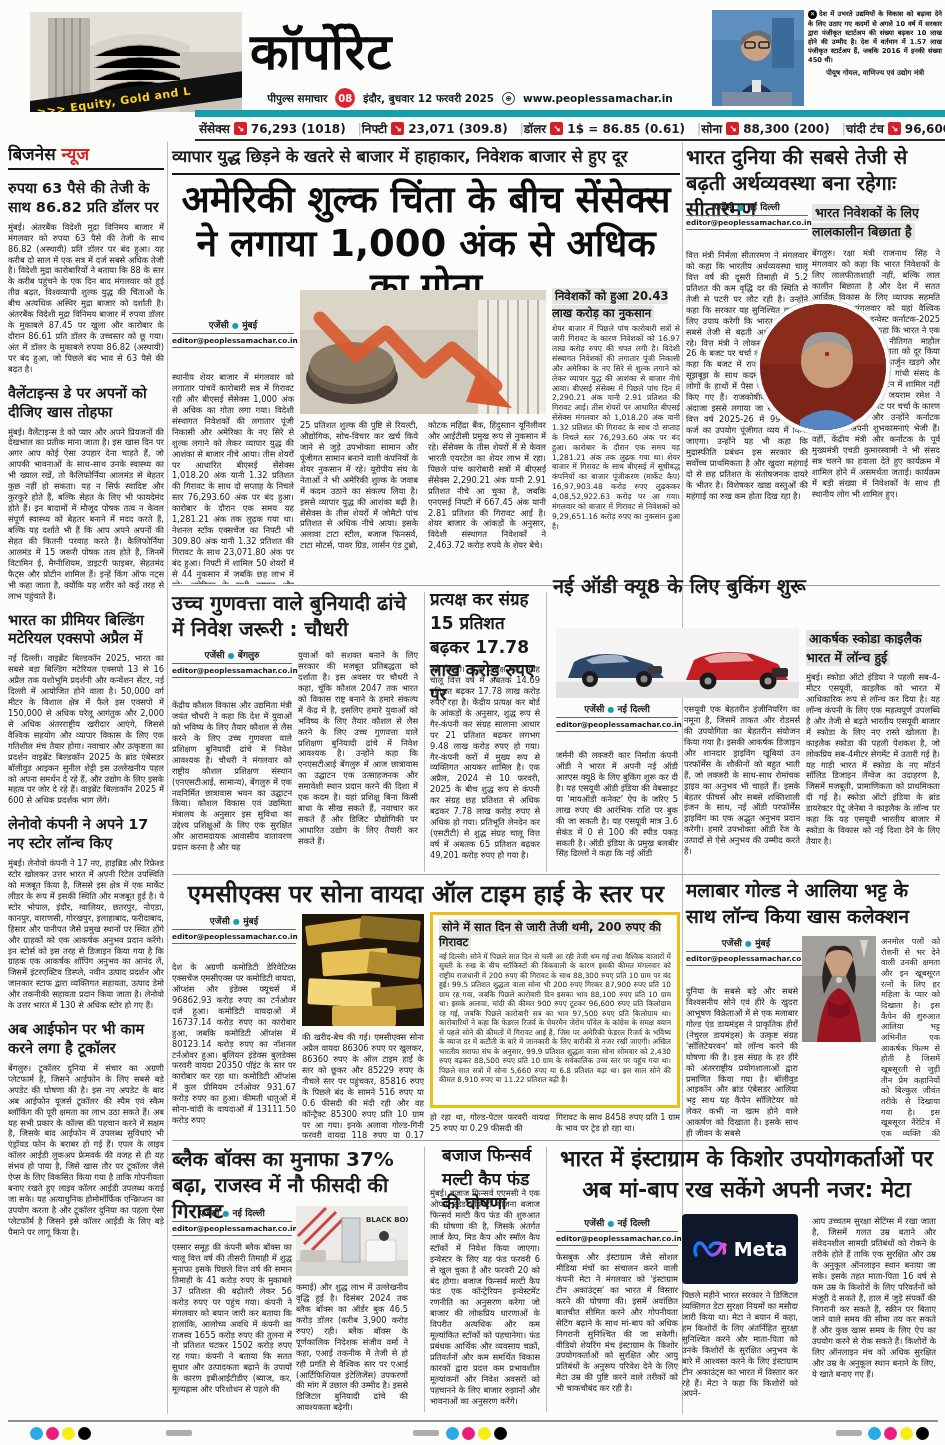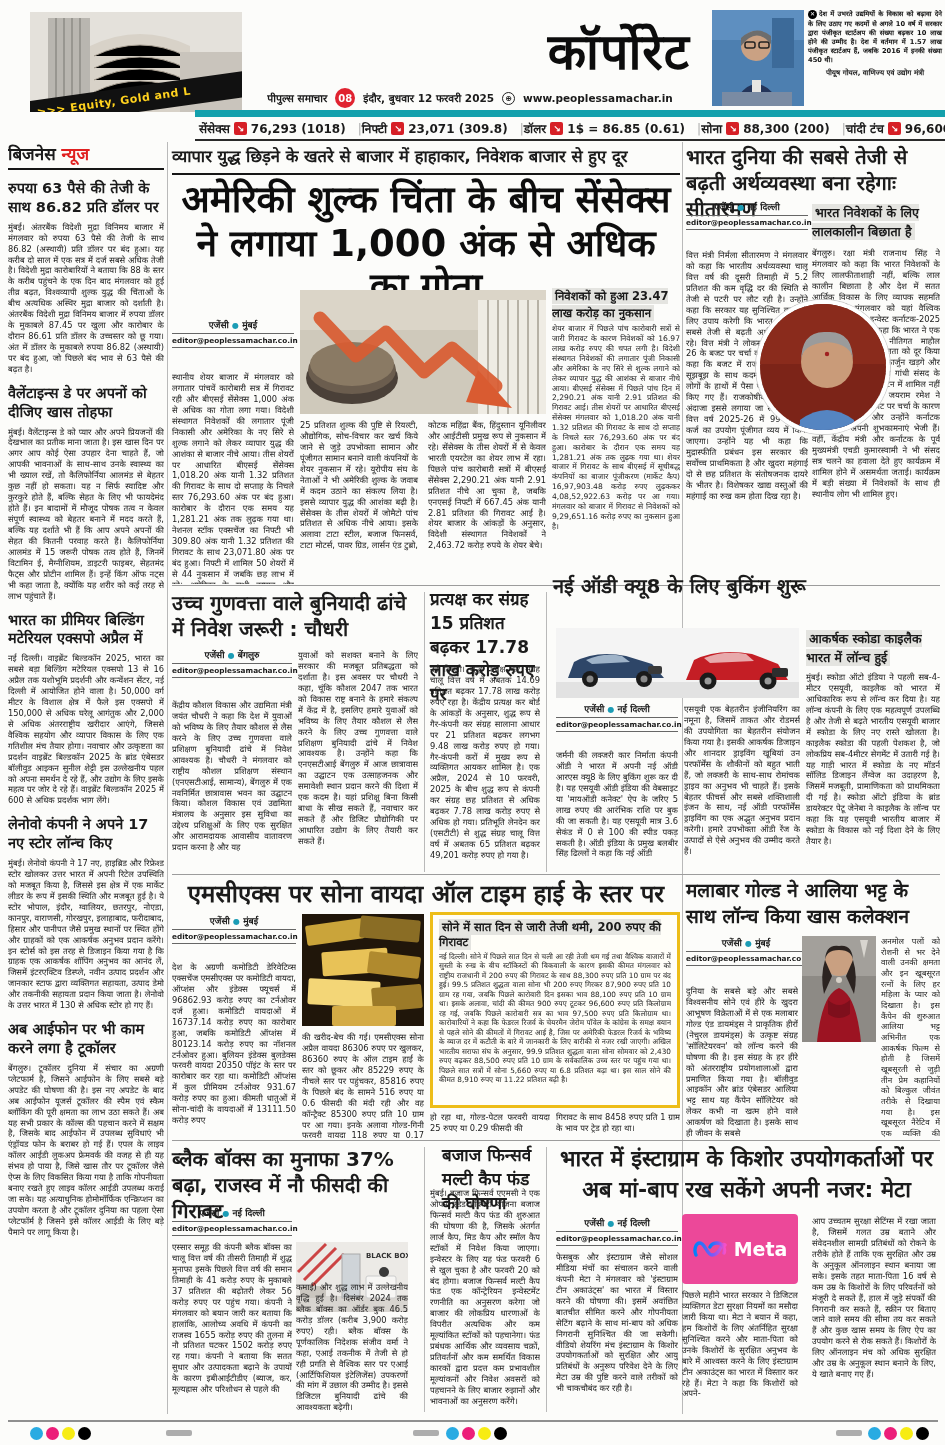--- a/index.html
+++ b/index.html
@@ -12,21 +12,21 @@
 .gray-hl{background:#e4e4e0;padding:1px 3px;display:inline}
 .byline{font-size:9px;font-weight:bold;text-align:center}
 .dot{color:#1b9cb5;font-size:8px}
 .email{font-size:7.3px;font-weight:bold;text-align:center;border-top:1px solid #666;border-bottom:1px solid #666;padding:2px 0;margin-top:2px}
 .vline{position:absolute;width:1px;background:#b9b9b9}
 .hline{position:absolute;height:1px;background:#9c9c9c}
 
 .bse-photo{left:30px;top:12px;width:212px;height:100px;overflow:hidden;background:linear-gradient(180deg,#e9e7e2,#cfccc6)}
 .bse-ribbon{position:absolute;left:-28px;bottom:2px;width:300px;height:26px;background:#111;color:#ffd21e;
   font-size:11px;font-weight:bold;transform:rotate(-8deg);padding:6px 0 0 34px;letter-spacing:.5px;white-space:nowrap}
-.mast-title{left:250px;top:16px;width:440px;font-size:50px;font-weight:bold;text-align:right;color:#0c0c0c;letter-spacing:1px}
+.mast-title{left:250px;top:16px;width:440px;font-size:50px;font-weight:bold;text-align:left;color:#0c0c0c;letter-spacing:1px}
 .mast-info{left:235px;top:88px;width:470px;display:flex;align-items:center;justify-content:center;gap:8px;font-size:10.5px;font-weight:bold}
 .pgnum{display:inline-flex;width:20px;height:20px;border-radius:50%;background:#e02330;color:#fff;align-items:center;justify-content:center;font-size:10px;font-weight:bold}
 .globe{display:inline-flex;width:13px;height:13px;border-radius:50%;border:1.5px solid #222;align-items:center;justify-content:center;font-size:8px;color:#222}
 .quote-box{left:712px;top:10px;width:230px;height:96px;display:flex;gap:4px}
 .goyal{width:92px;height:96px;flex:none;overflow:hidden}
 .qtext{font-size:6.7px;line-height:1.35;text-align:justify;font-weight:bold;color:#111}
 .qattr{font-size:7.2px;font-weight:bold;text-align:center;margin-top:2px}
 .x-icon{display:inline-flex;width:9px;height:9px;border-radius:50%;background:#000;color:#fff;font-size:6px;align-items:center;justify-content:center;margin-right:2px}
 .teal-bar{left:195px;top:110px;width:750px;height:7px;background:#13a0ac}
 .ticker{left:195px;top:119px;width:750px;height:19px;display:flex;align-items:center;justify-content:space-between;padding:0 4px}
@@ -48,21 +48,21 @@
 
 .sith-headline{left:686px;top:144px;width:254px;font-size:20px;font-weight:bold;line-height:1.3}
 .sith-photo{left:756px;top:300px;width:134px;height:134px;border-radius:50%;overflow:hidden;border:4px solid #fff;z-index:6;box-shadow:0 0 0 1px #ccc}
 .sub-head{font-size:12.5px;font-weight:bold;line-height:1.5}
 
 .sec-head-lg{font-size:20px;font-weight:bold;line-height:1.3}
 .narrow-head{font-size:17px;font-weight:bold;line-height:1.4}
 .audi-headline{left:553px;top:572px;width:387px;font-size:20px;font-weight:bold;}
 .mcx-headline{left:172px;top:876px;width:508px;font-size:24px;font-weight:bold;text-align:center}
 .gold-box{left:430px;top:912px;width:250px;height:196px;border:3px solid #edbd18;background:#fffef8;padding:4px 6px;overflow:hidden}
-.meta-logo{left:682px;top:1214px;width:116px;height:70px;background:#ec4899;border-radius:4px;display:flex;align-items:center;justify-content:center;gap:7px}
+.meta-logo{left:682px;top:1214px;width:116px;height:70px;background:#0f172a;border-radius:4px;display:flex;align-items:center;justify-content:center;gap:7px}
 .meta-word{color:#fff;font-size:19px;font-weight:bold}
 
 .reg{position:absolute;top:1427px;display:flex;gap:3px;align-items:center}
 .reg i{width:13px;height:13px;border-radius:50%;display:block}
 .dash{position:absolute;top:1430px;height:6px;width:26px;background:#adadad;border-radius:2px}
 .bot-rule{left:8px;top:1420px;width:930px;height:2px;background:#8f8f8f;position:absolute}
 figure{margin:0}
 </style>
 </head>
 <body>
@@ -217,21 +217,21 @@
         <line x1="228" y1="10" x2="228" y2="124"></line>
           <line x1="238" y1="10" x2="238" y2="124"></line>
       </g>
       <path d="M20 28 L56 66 L86 42 L124 82 L152 58 L196 96" fill="none" stroke="#d95b31" stroke-width="13" stroke-linejoin="round" stroke-linecap="round" opacity="0.92"></path>
       <path d="M178 80 L212 118 L166 112 Z" fill="#d95b31"></path>
     </svg>
   </figure>
   <div class="abs body-txt" style="left:300px;top:420px;width:246px;height:164px;column-count:2;column-gap:10px">25 प्रतिशत शुल्क की पुष्टि से रियल्टी, औद्योगिक, सोच-विचार कर खर्च किये जाने से जुड़े उपभोक्ता सामान और पूंजीगत सामान बनाने वाली कंपनियों के शेयर नुकसान में रहे। यूरोपीय संघ के नेताओं ने भी अमेरिकी शुल्क के जवाब में कदम उठाने का संकल्प लिया है। इससे व्यापार युद्ध की आशंका बढ़ी है। सेंसेक्स के तीस शेयरों में जोमैटो पांच प्रतिशत से अधिक नीचे आया। इसके अलावा टाटा स्टील, बजाज फिनसर्व, टाटा मोटर्स, पावर ग्रिड, लार्सन एंड टुब्रो, कोटक महिंद्रा बैंक, हिंदुस्तान यूनिलीवर और आईटीसी प्रमुख रूप से नुकसान में रहे। सेंसेक्स के तीस शेयरों में से केवल भारती एयरटेल का शेयर लाभ में रहा। पिछले पांच कारोबारी सत्रों में बीएसई सेंसेक्स 2,290.21 अंक यानी 2.91 प्रतिशत नीचे आ चुका है, जबकि एनएसई निफ्टी में 667.45 अंक यानी 2.81 प्रतिशत की गिरावट आई है। शेयर बाजार के आंकड़ों के अनुसार, विदेशी संस्थागत निवेशकों ने 2,463.72 करोड़ रुपये के शेयर बेचे।</div>
 
   <div class="abs inv-box">
-    <div class="inv-head"><span class="gray-hl">निवेशकों को हुआ 23.47 लाख करोड़ का नुकसान</span></div>
+    <div class="inv-head"><span class="gray-hl">निवेशकों को हुआ 20.43 लाख करोड़ का नुकसान</span></div>
     <div class="small-txt">शेयर बाजार में पिछले पांच कारोबारी सत्रों से जारी गिरावट के कारण निवेशकों को 16.97 लाख करोड़ रुपए की चपत लगी है। विदेशी संस्थागत निवेशकों की लगातार पूंजी निकासी और अमेरिका के नए सिरे से शुल्क लगाने को लेकर व्यापार युद्ध की आशंका से बाजार नीचे आया। बीएसई सेंसेक्स में पिछले पांच दिन में 2,290.21 अंक यानी 2.91 प्रतिशत की गिरावट आई। तीस शेयरों पर आधारित बीएसई सेंसेक्स मंगलवार को 1,018.20 अंक यानी 1.32 प्रतिशत की गिरावट के साथ दो सप्ताह के निचले स्तर 76,293.60 अंक पर बंद हुआ। कारोबार के दौरान एक समय यह 1,281.21 अंक तक लुढ़क गया था। शेयर बाजार में गिरावट के साथ बीएसई में सूचीबद्ध कंपनियों का बाजार पूंजीकरण (मार्केट कैप) 16,97,903.48 करोड़ रुपए लुढ़ककर 4,08,52,922.63 करोड़ पर आ गया। मंगलवार को बाजार में गिरावट से निवेशकों को 9,29,651.16 करोड़ रुपए का नुकसान हुआ है।</div>
   </div>
 
   <div class="abs sith-headline">भारत दुनिया की सबसे तेजी से बढ़ती अर्थव्यवस्था बना रहेगाः सीतारमण</div>
   <div class="abs" style="left:686px;top:200px;width:122px">
     <div class="byline"><span>एजेंसी</span> <span class="dot">●</span> <span>नई दिल्ली</span></div>
     <div class="email">editor@peoplessamachar.co.in</div>
   </div>
   <div class="abs body-txt" style="left:686px;top:250px;width:122px;height:332px">वित्त मंत्री निर्मला सीतारमण ने मंगलवार को कहा कि भारतीय अर्थव्यवस्था चालू वित्त वर्ष की दूसरी तिमाही में 5.2 प्रतिशत की कम वृद्धि दर की स्थिति से तेजी से पटरी पर लौट रही है। उन्होंने कहा कि सरकार यह सुनिश्चित करने के लिए उपाय करेगी कि भारत दुनिया की सबसे तेजी से बढ़ती अर्थव्यवस्था बना रहे। वित्त मंत्री ने लोकसभा में 2025-26 के बजट पर चर्चा का जवाब देते हुए कहा कि बजट में राजकोषीय मोर्चे पर सूझबूझ के साथ कदम उठाने के साथ लोगों के हाथों में पैसा पहुंचाने के उपाय किए गए हैं। राजकोषीय सूझबूझ का अंदाजा इससे लगाया जा सकता है कि वित्त वर्ष 2025-26 में 99 प्रतिशत कर्ज का उपयोग पूंजीगत व्यय में किया जाएगा। उन्होंने यह भी कहा कि मुद्रास्फीति प्रबंधन इस सरकार की सर्वोच्च प्राथमिकता है और खुदरा महंगाई दो से छह प्रतिशत के संतोषजनक दायरे के भीतर है। विशेषकर खाद्य वस्तुओं की महंगाई का रुख कम होता दिख रहा है।</div>
 
@@ -348,21 +348,21 @@
     </figure>
     <div class="body-txt" style="font-size:8.1px">अनमोल पलों को रोशनी से भर देने वाली उनकी क्षमता और इन खूबसूरत रत्नों के लिए हर महिला के प्यार को दिखाता है। इस कैंपेन की शुरुआत आलिया भट्ट अभिनीत एक आकर्षक फिल्म से होती है जिसमें खूबसूरती से जुड़ी तीन प्रेम कहानियों को बिल्कुल जीवंत तरीके से दिखाया गया है। इस खूबसूरत नैरेटिव में एक व्यक्ति की उसकी प्रेमिका के साथ के बॉन्ड को दिखाया गया है।</div>
   </div>
 
   <div class="abs sec-head-lg" style="left:172px;top:1146px;width:248px">ब्लैक बॉक्स का मुनाफा 37% बढ़ा, राजस्व में नौ फीसदी की गिरावट</div>
   <div class="abs" style="left:172px;top:1206px;width:120px">
     <div class="byline"><span>एजेंसी</span> <span class="dot">●</span> <span>नई दिल्ली</span></div>
     <div class="email">editor@peoplessamachar.co.in</div>
   </div>
   <div class="abs body-txt" style="left:172px;top:1242px;width:120px;height:172px">एस्सार समूह की कंपनी ब्लैक बॉक्स का चालू वित्त वर्ष की तीसरी तिमाही में शुद्ध मुनाफा इसके पिछले वित्त वर्ष की समान तिमाही के 41 करोड़ रुपए के मुकाबले 37 प्रतिशत की बढ़ोतरी लेकर 56 करोड़ रुपए पर पहुंच गया। कंपनी ने मंगलवार को बयान जारी कर बताया कि हालांकि, आलोच्य अवधि में कंपनी का राजस्व 1655 करोड़ रुपए की तुलना में नौ प्रतिशत घटकर 1502 करोड़ रुपए रह गया। कंपनी ने बताया कि सतत सुधार और उत्पादकता बढ़ाने के उपायों के कारण इबीआईटीडीए (ब्याज, कर, मूल्यह्रास और परिशोधन से पहले की</div>
-  <figure class="abs" style="left:296px;top:1242px;width:112px;height:70px;overflow:hidden;position:absolute">
+  <figure class="abs" style="left:296px;top:1206px;width:112px;height:70px;overflow:hidden;position:absolute">
     <svg width="112" height="70" viewBox="0 0 112 70">
       <rect width="112" height="70" fill="#eceae6"></rect>
       <rect y="54" width="112" height="16" fill="#d8d5d0"></rect>
       <g stroke="#c44" stroke-width="3">
         <line x1="2" y1="30" x2="30" y2="2"></line>
           <line x1="8" y1="38" x2="40" y2="6"></line>
           <line x1="16" y1="44" x2="48" y2="12"></line>
       </g>
       <rect x="46" y="12" width="18" height="44" fill="#cfd4d8" stroke="#aaa"></rect>
       <rect x="70" y="34" width="30" height="22" rx="2" fill="#f7f6f4" stroke="#ccc"></rect>

